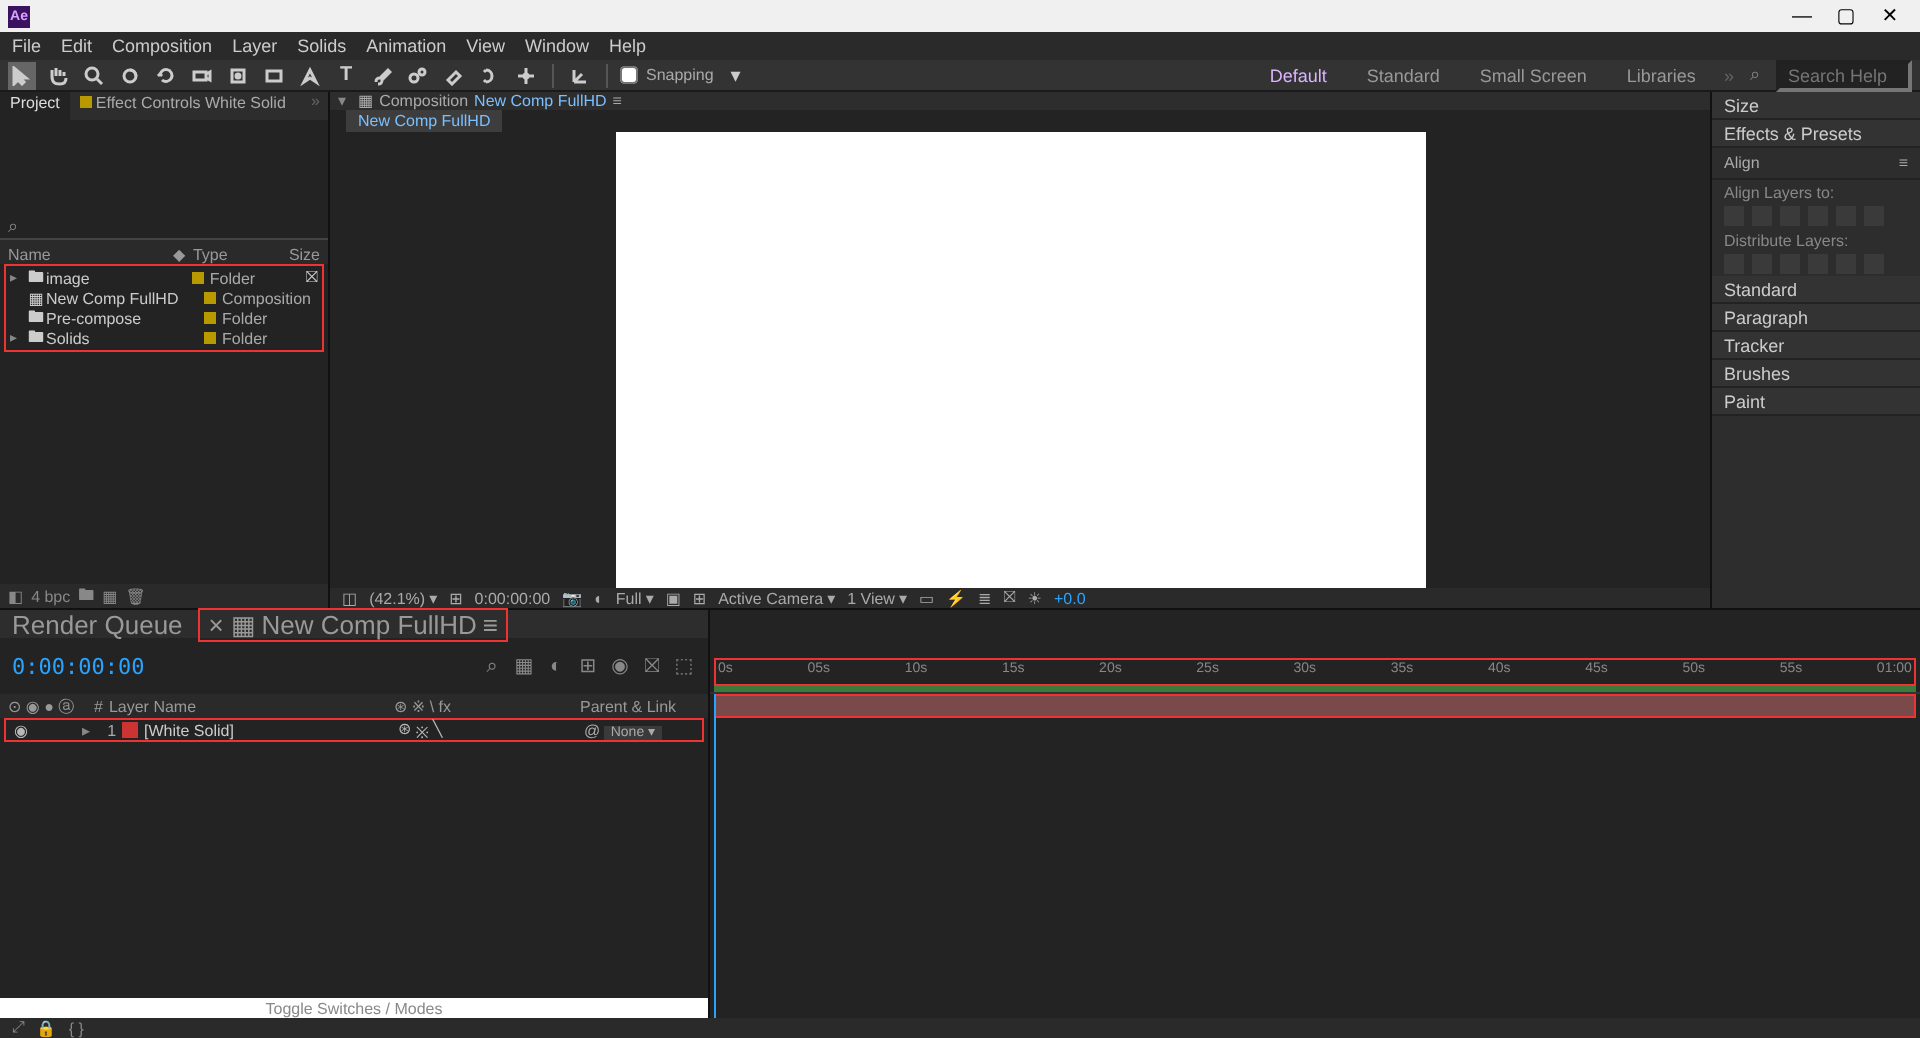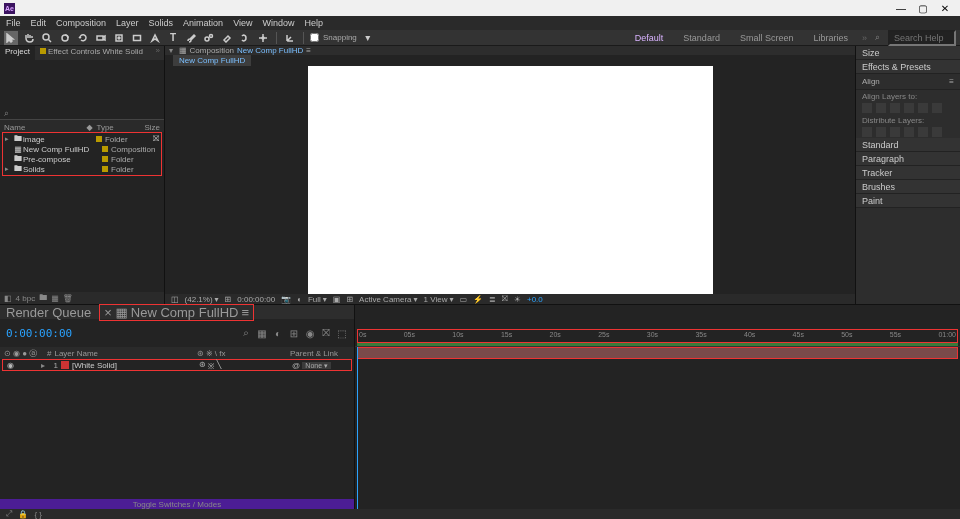--- a/index.html
+++ b/index.html
@@ -70,21 +70,21 @@
 .tl-cols .c3{width:90px}
 .tl-cols .c4{width:60px}
 .tl-layer{height:12px;display:flex;align-items:center;font-size:8px;padding:0 4px;gap:3px;border:1px solid #e33;margin:0 2px}
 .tl-layer .vis{width:8px;height:8px}
 .tl-layer .num{width:10px;text-align:right;color:#aaa}
 .tl-layer .sw{width:8px;height:8px;background:#c33}
 .tl-layer .nm{flex:1;color:#ccc}
 .tl-layer .sws{width:90px;display:flex;gap:2px}
 .tl-layer .par{width:55px;color:#aaa}
 .tl-layer .parsel{background:#3a3a3a;padding:0 3px;font-size:7px}
-.tl-foot{margin-top:auto;height:10px;background:#4c1d95;font-size:8px;color:#888;text-align:center;padding-top:1px}
+.tl-foot{margin-top:auto;height:10px;background:#ffffff;font-size:8px;color:#888;text-align:center;padding-top:1px}
 .tl-right{flex:1;display:flex;flex-direction:column;position:relative}
 .ruler{height:28px;border-bottom:1px solid #333;position:relative;margin-top:14px}
 .ruler-box{position:absolute;left:2px;right:2px;top:10px;height:14px;border:1px solid #e33}
 .ruler-ticks{position:absolute;left:2px;right:2px;top:12px;height:10px;display:flex;justify-content:space-between;font-size:7px;color:#888;padding:0 2px}
 .workarea{position:absolute;left:2px;right:2px;top:24px;height:3px;background:#3a7a3a}
 .track-area{flex:1;position:relative}
 .layer-bar{position:absolute;left:2px;right:2px;top:0;height:12px;background:#7a4a4a;border:1px solid #e33}
 .playhead{position:absolute;left:2px;top:0;width:1px;height:100%;background:#2aa3ff}
 .statusbar{height:10px;background:#2a2a2a;display:flex;align-items:center;gap:6px;padding:0 6px;font-size:8px;color:#888}
 </style>

